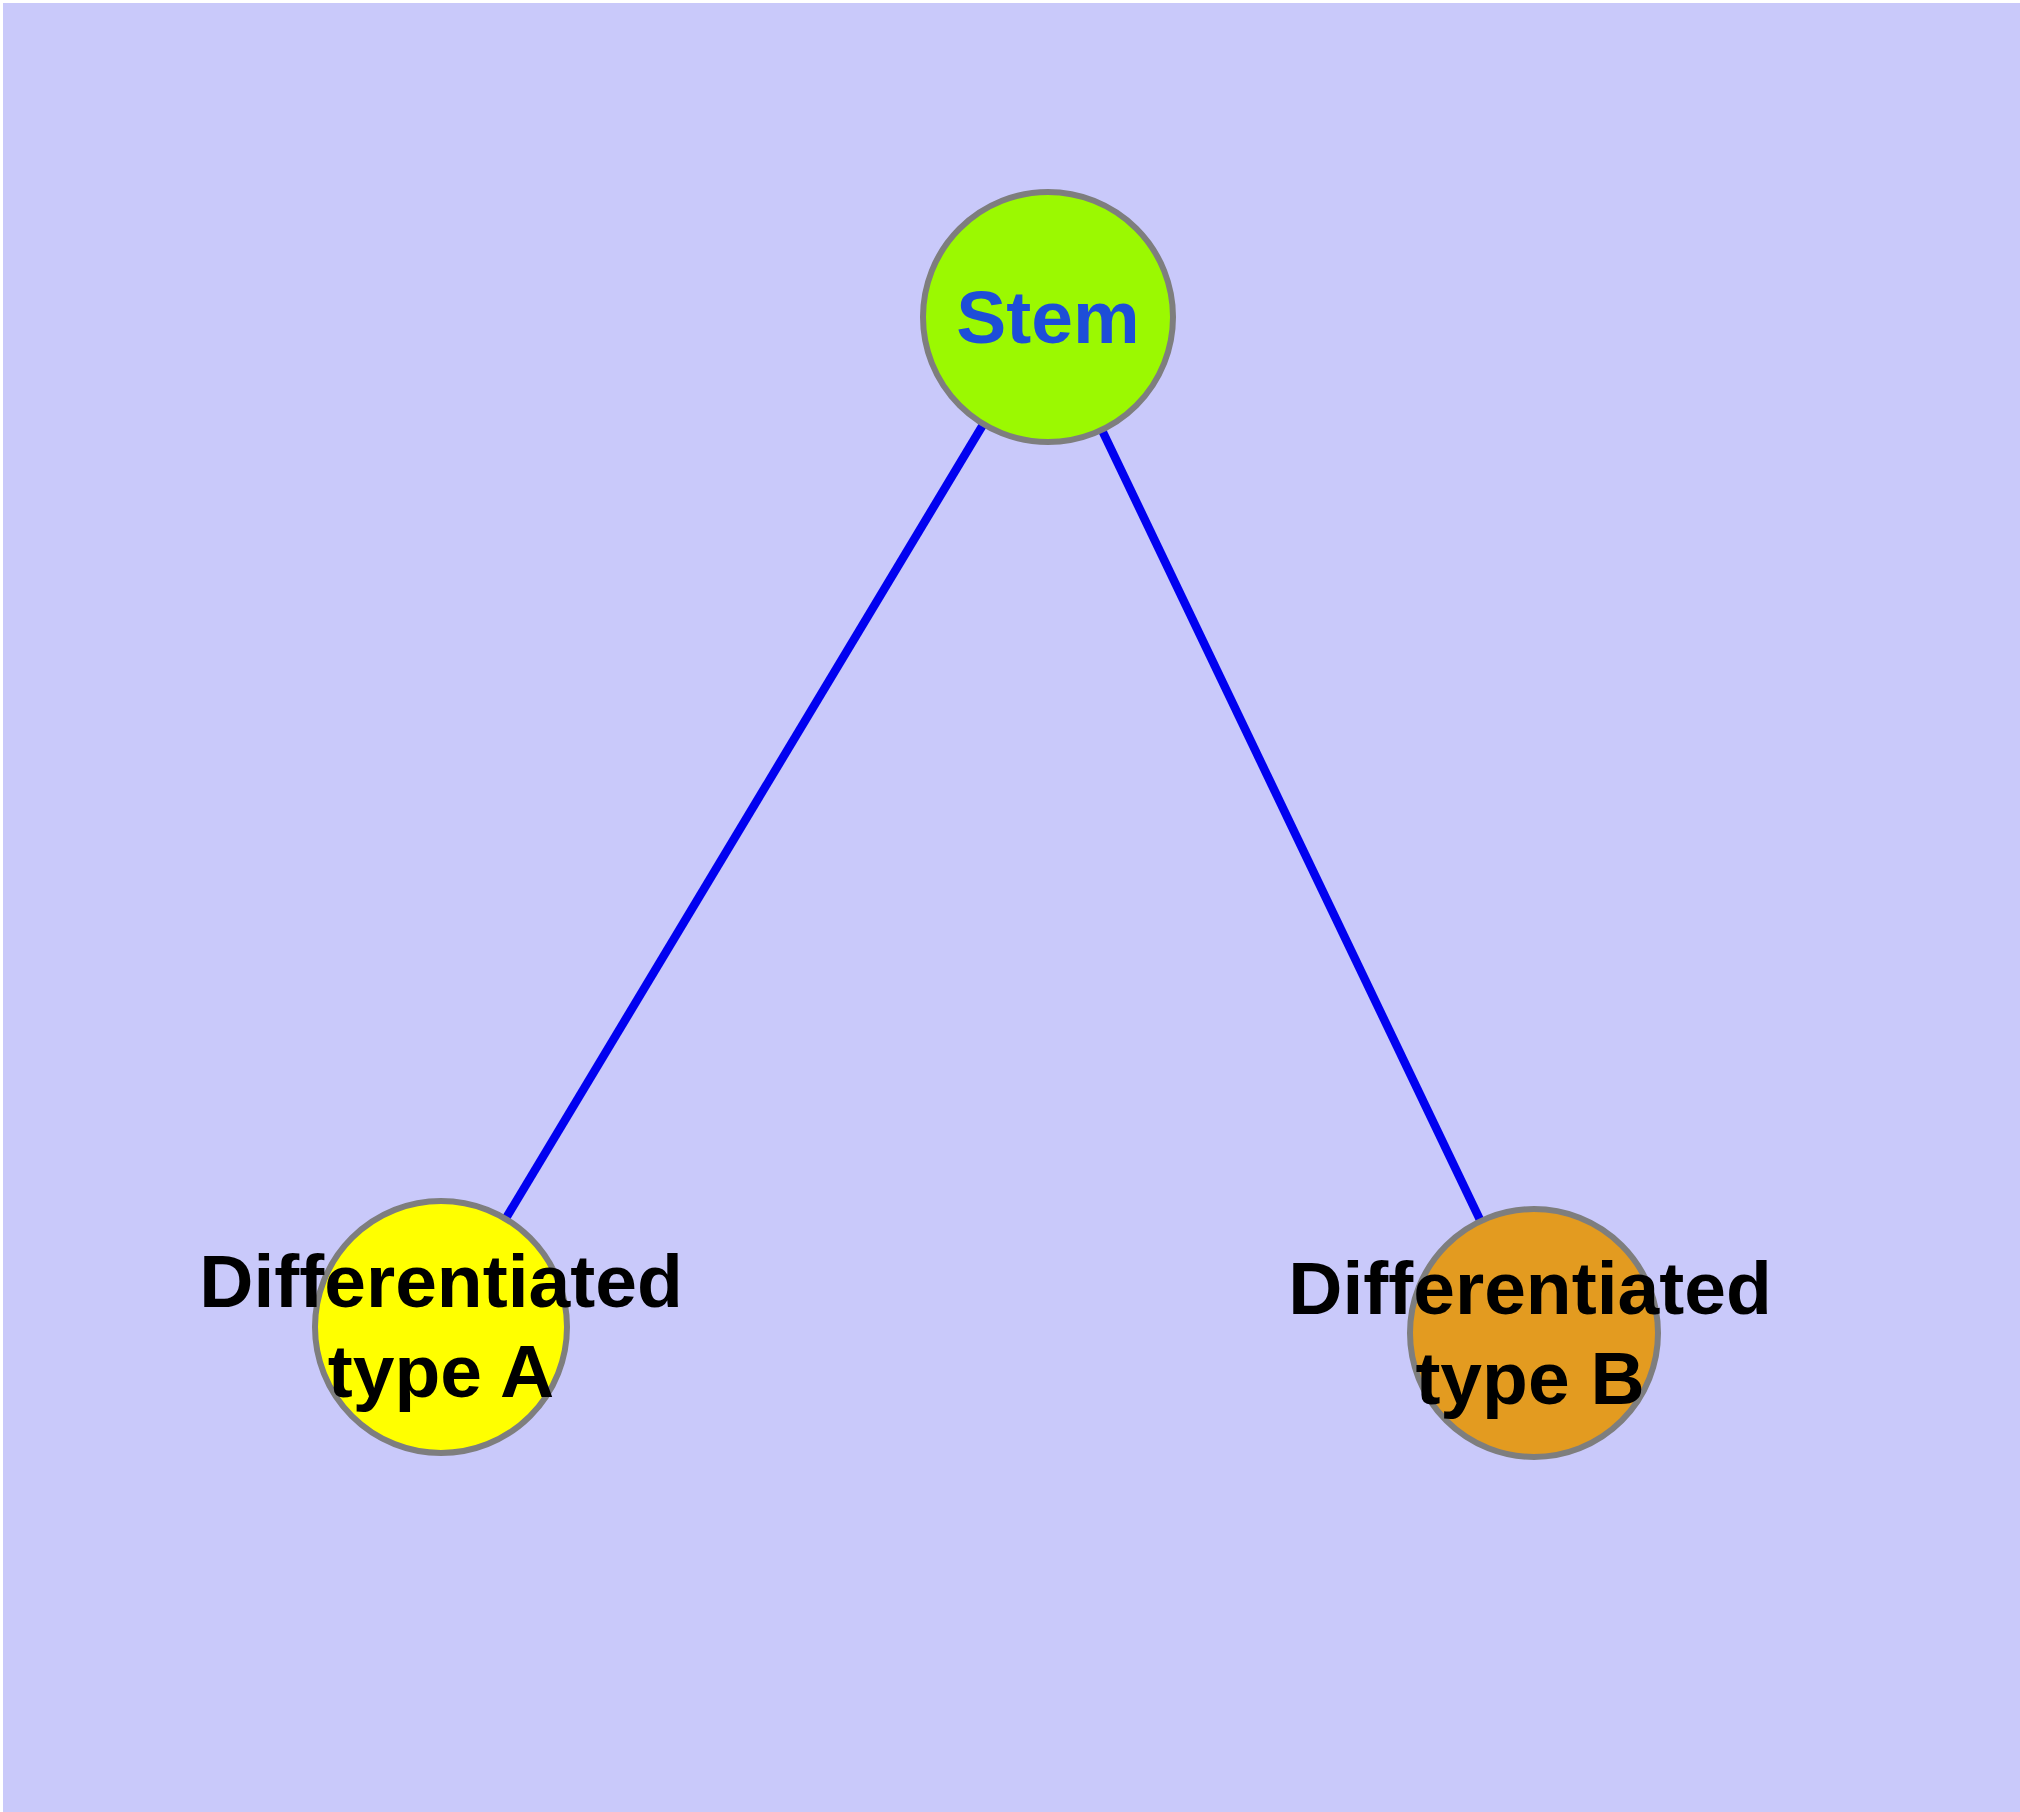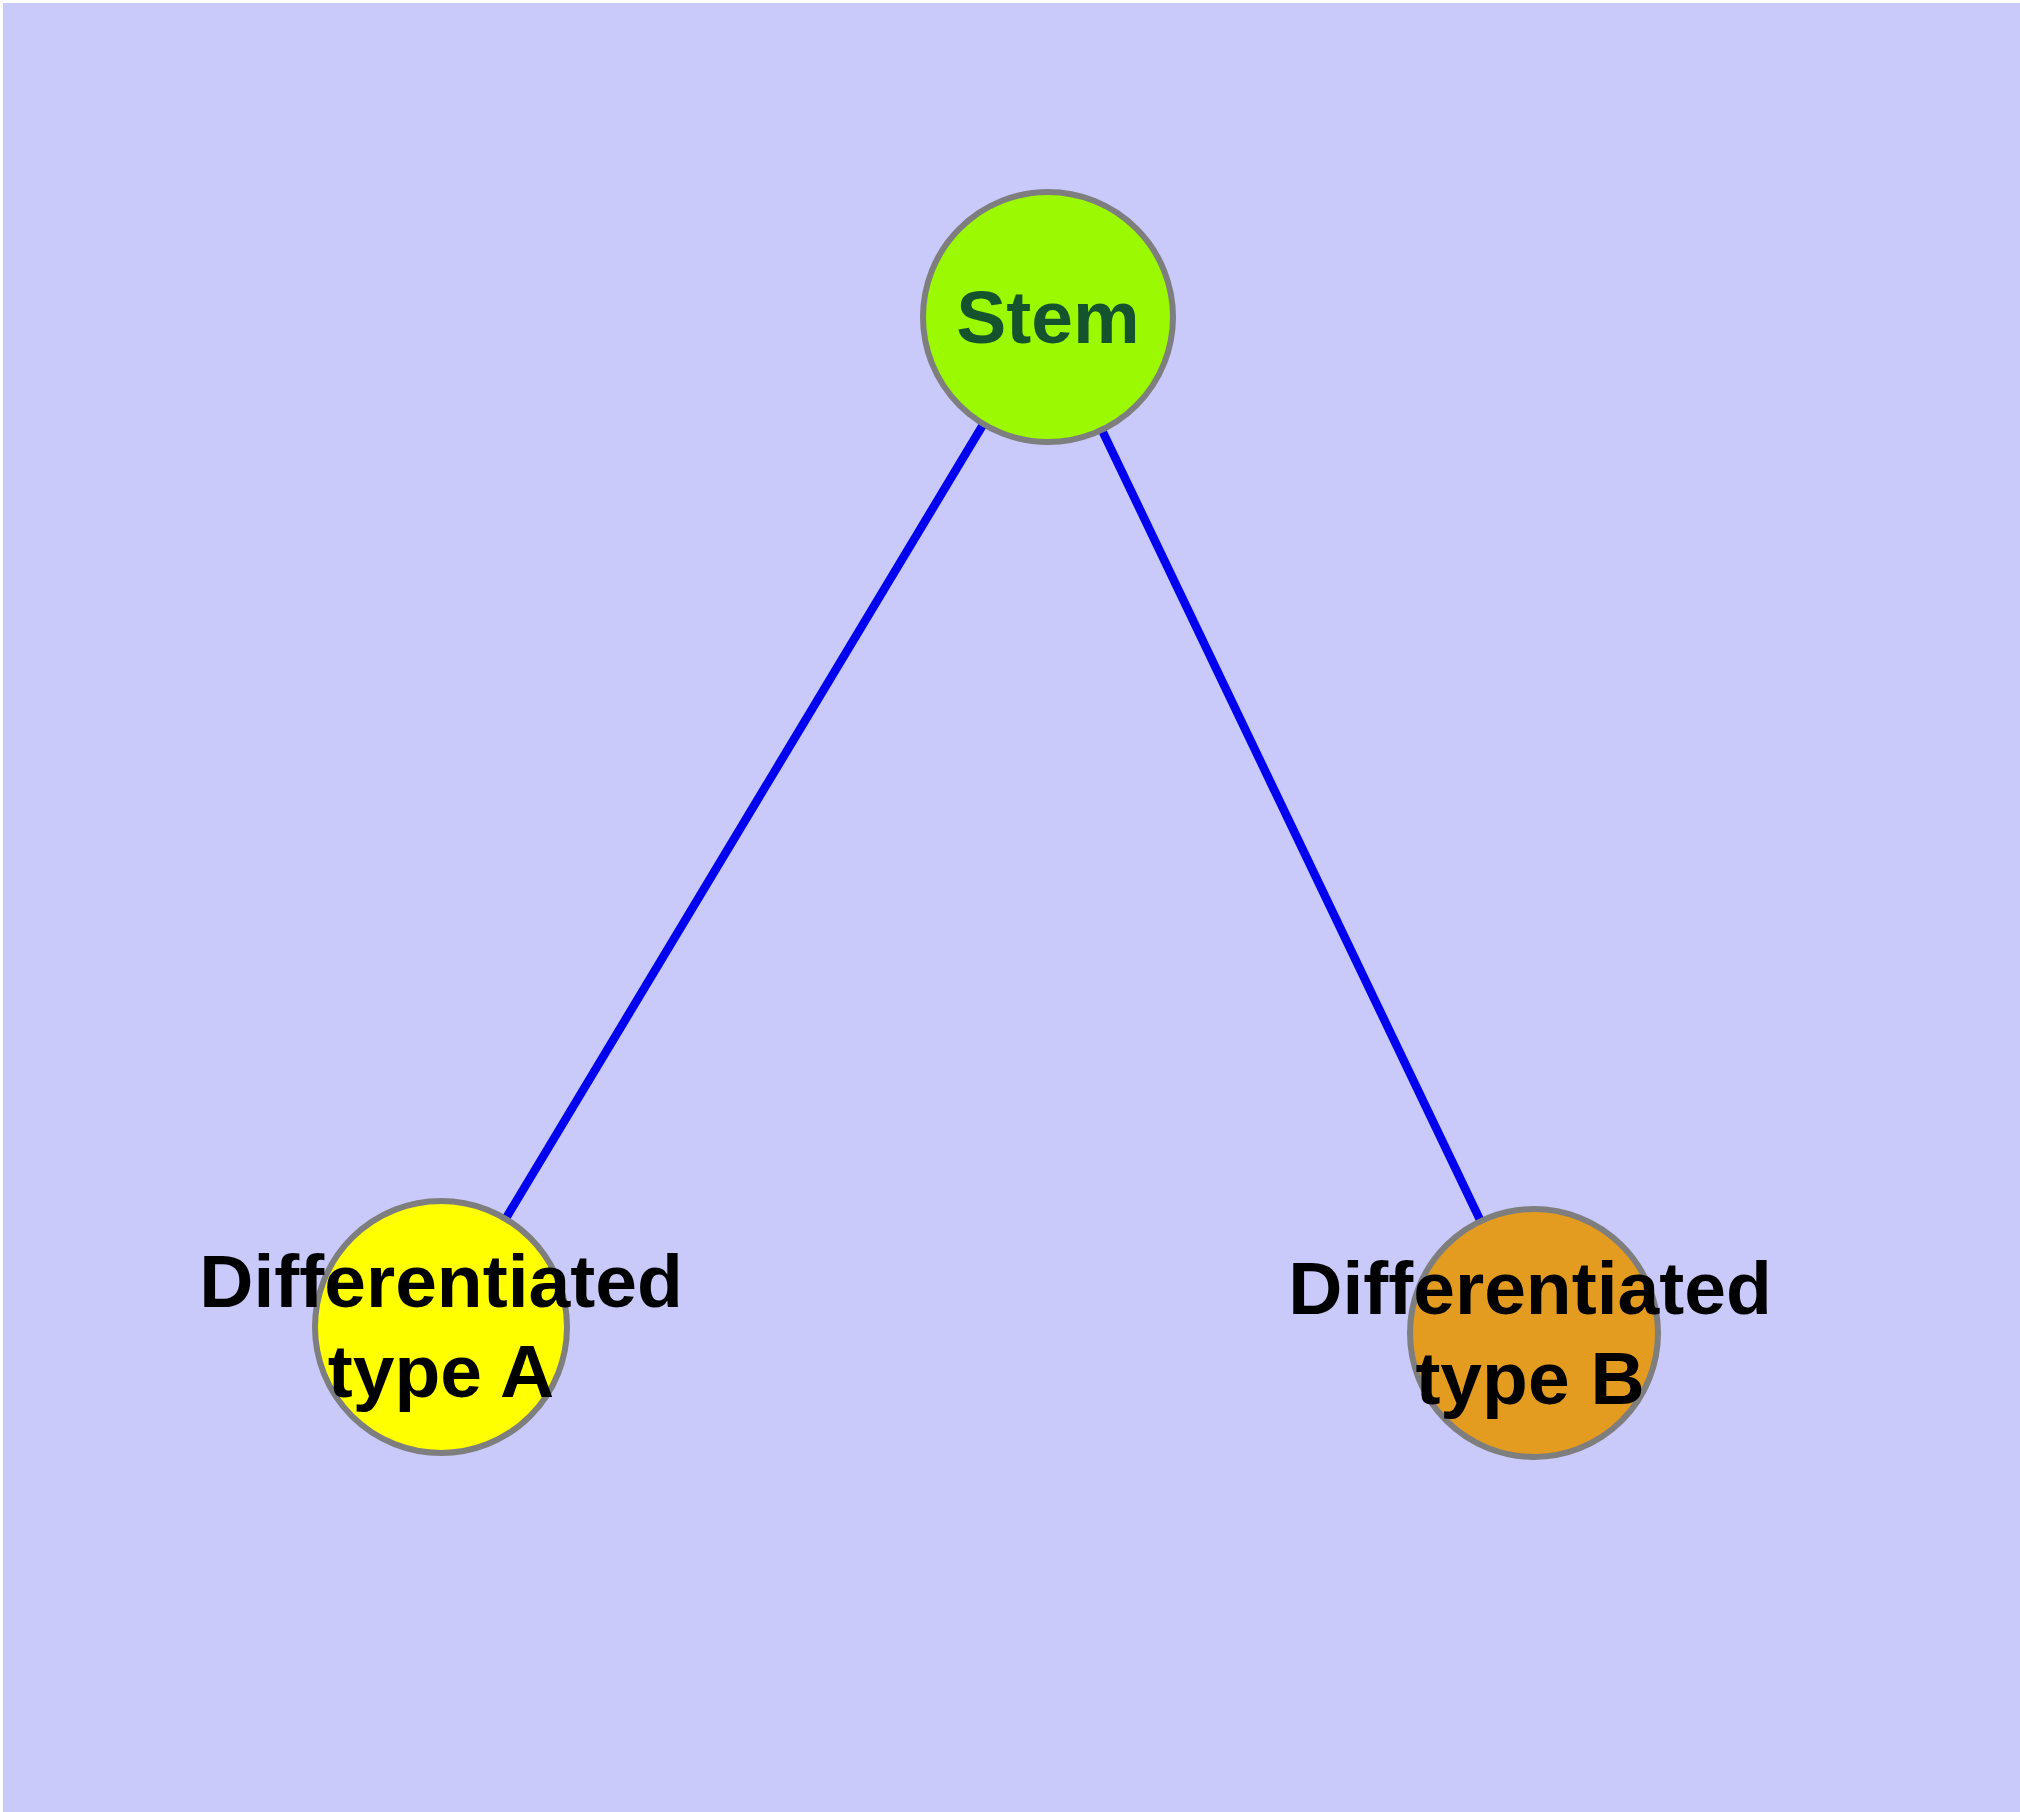--- a/index.html
+++ b/index.html
@@ -85,21 +85,21 @@
     <line x1="1236" y1="374" x2="520" y2="1565" stroke="#0101F0" stroke-width="10" data-bind-style="stroke:diagram.edge_color" style="stroke: rgb(1, 1, 240);"></line>
     <line x1="1236" y1="374" x2="1810" y2="1573" stroke="#0101F0" stroke-width="10" data-bind-style="stroke:diagram.edge_color" style="stroke: rgb(1, 1, 240);"></line>
   </svg>
 
   <div id="node-stem" class="node" data-bind-style="backgroundColor:diagram.nodes.stem.fill;borderColor:diagram.node_border_color" style="background-color: rgb(155, 249, 1); border-color: rgb(126, 126, 126);"></div>
 
   <div id="node-type-a" class="node" data-bind-style="backgroundColor:diagram.nodes.type_a.fill;borderColor:diagram.node_border_color" style="background-color: rgb(255, 255, 0); border-color: rgb(126, 126, 126);"></div>
 
   <div id="node-type-b" class="node" data-bind-style="backgroundColor:diagram.nodes.type_b.fill;borderColor:diagram.node_border_color" style="background-color: rgb(227, 155, 32); border-color: rgb(126, 126, 126);"></div>
 
-  <div id="label-stem" class="node-label" data-bind="diagram.nodes.stem.label" data-bind-style="color:diagram.label_color" style="color: #14532d;">Stem</div>
+  <div id="label-stem" class="node-label" data-bind="diagram.nodes.stem.label" data-bind-style="color:diagram.label_color" style="color: #1d4ed8;">Stem</div>
 
   <div id="label-type-a" class="node-label" data-bind="diagram.nodes.type_a.label" data-bind-style="color:diagram.label_color" style="color: rgb(0, 0, 0);">Differentiated
 type A</div>
 
   <div id="label-type-b" class="node-label" data-bind="diagram.nodes.type_b.label" data-bind-style="color:diagram.label_color" style="color: rgb(0, 0, 0);">Differentiated
 type B</div>
 
 </div>
 
 

